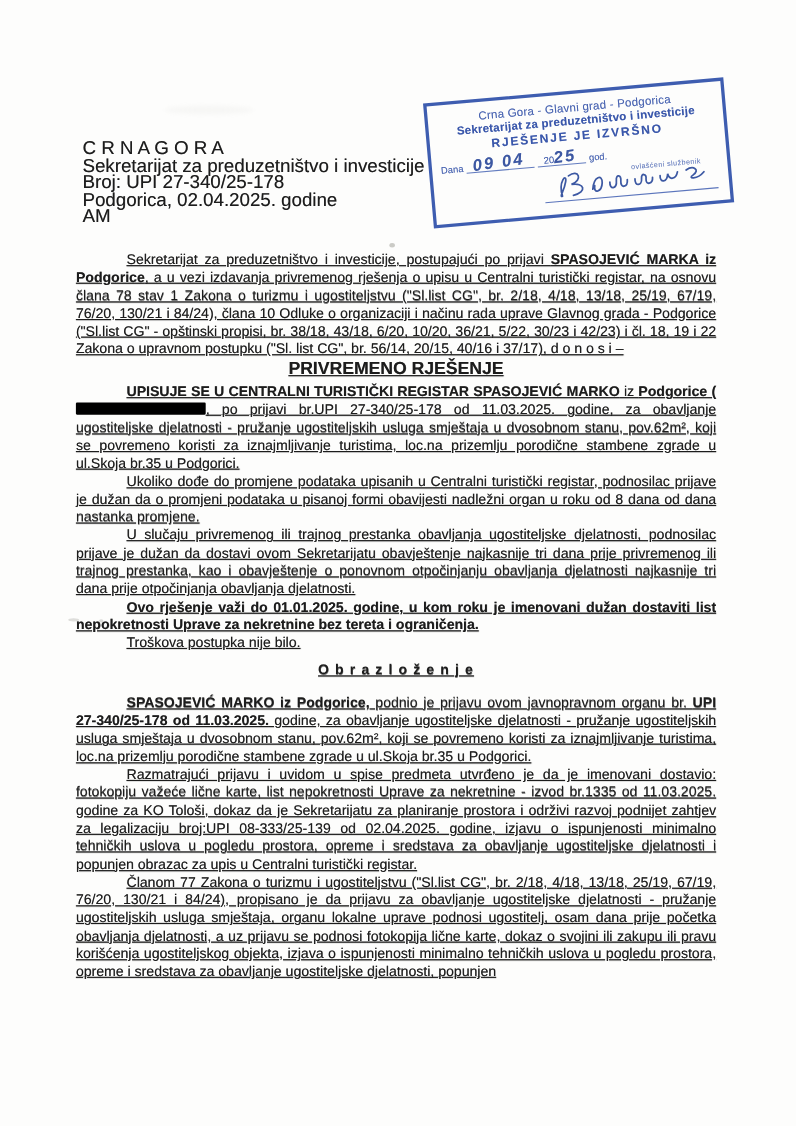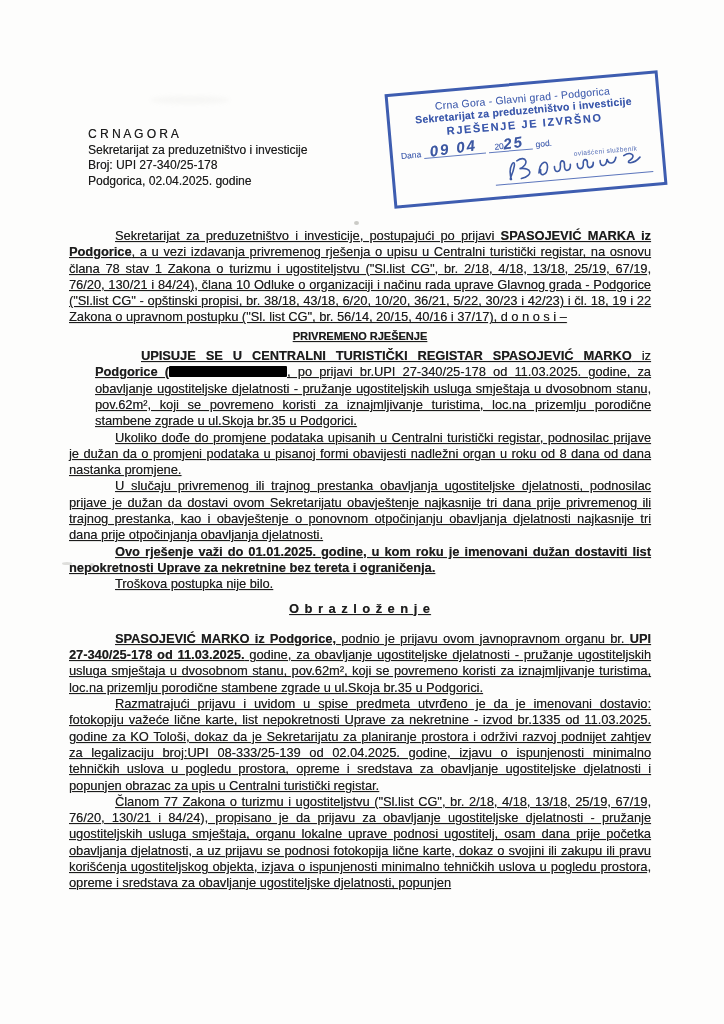--- a/index.html
+++ b/index.html
@@ -4,22 +4,22 @@
 <style>
   html,body { margin:0; padding:0; background:#ffffff; }
   .page {
     position:relative; width:724px; height:1024px; overflow:hidden;
     background:#fdfdfc;
     font-family:"Liberation Sans", sans-serif;
     color:#1c1c1c;
   }
   
   .header-block {
-    position:absolute; left:88px; top:127px; width:300px;
-    font-size:12px; line-height:15.5px;
+    position:absolute; left:75px; top:127px; width:300px;
+    font-size:17px; line-height:15.5px;
     text-shadow:0.2px 0.2px 0.45px rgba(40,40,40,0.6);
     white-space:nowrap;
   }
   
   .stamp {
     position:absolute; left:389px; top:82px; width:252px;
     padding:7px 8px 8px;
     border:3px solid rgba(62,93,176,0.88);
     transform:rotate(-5deg);
     color:#3a57ab;
@@ -50,22 +50,22 @@
     border-bottom:1.5px solid rgba(62,93,176,0.85);
   }
   
   .doc-body {
     position:absolute; left:69px; top:228px; width:582px;
     font-size:12.8px; line-height:16.3px;
     text-shadow:0.2px 0.2px 0.45px rgba(40,40,40,0.62);
   }
   .para { margin:0; text-align:justify; text-indent:46px;text-decoration:underline; }
   .para.center { text-align:center; text-indent:0; }
-  .para.title { font-size:11px; margin:2px 0; }
-  .para.gap-top { margin-top:4px;margin-left:26px; }
+  .para.title { font-size:16px; margin:2px 0; }
+  .para.gap-top { margin-top:4px; }
   .para.heading-spaced { margin:8px 0 14px; letter-spacing:1px; }
   .b { font-weight:bold; }
   .redact {
     display:inline-block; width:118px; height:11px; background:#000;
     vertical-align:baseline; margin-bottom:-1px; border-radius:1px;
   }
   
   .speck { position:absolute; background:#b9b9b4; border-radius:50%; }
   .smudge { position:absolute; background:#c9c9c4; filter:blur(2px); border-radius:50%; }
 </style>
@@ -77,20 +77,21 @@
   <div class="smudge" style="left:150px; top:96px; width:80px; height:8px; opacity:0.12;"></div>
   <div class="speck" style="left:354px; top:221px; width:5px; height:4px; opacity:0.75;"></div>
   <div class="speck" style="left:62px; top:562px; width:10px; height:3px; opacity:0.45;"></div>
   <div class="speck" style="left:90px; top:563px; width:4px; height:3px; opacity:0.5;"></div>
 
   <div class="header-block">
     <div>C R N A   G O R A</div>
     <div>Sekretarijat za preduzetništvo i investicije</div>
     <div>Broj: UPI 27-340/25-178</div>
     <div>Podgorica, 02.04.2025. godine</div>
+    <div>AM</div>
   </div>
 
   <div class="stamp" style="color: rgb(58, 87, 171); border-color: rgb(62, 93, 176);">
     <div class="stamp-l1">Crna Gora - Glavni grad - Podgorica</div>
     <div class="stamp-l2">Sekretarijat za preduzetništvo i investicije</div>
     <div class="stamp-l3">RJEŠENJE JE IZVRŠNO</div>
     <div class="stamp-date-row">
       <span>Dana</span>
       <span class="fill-line"><span class="hand">09 04</span></span>
       <span class="fill-line"><span class="stamp-print-small">20</span><span class="hand">25</span></span>

